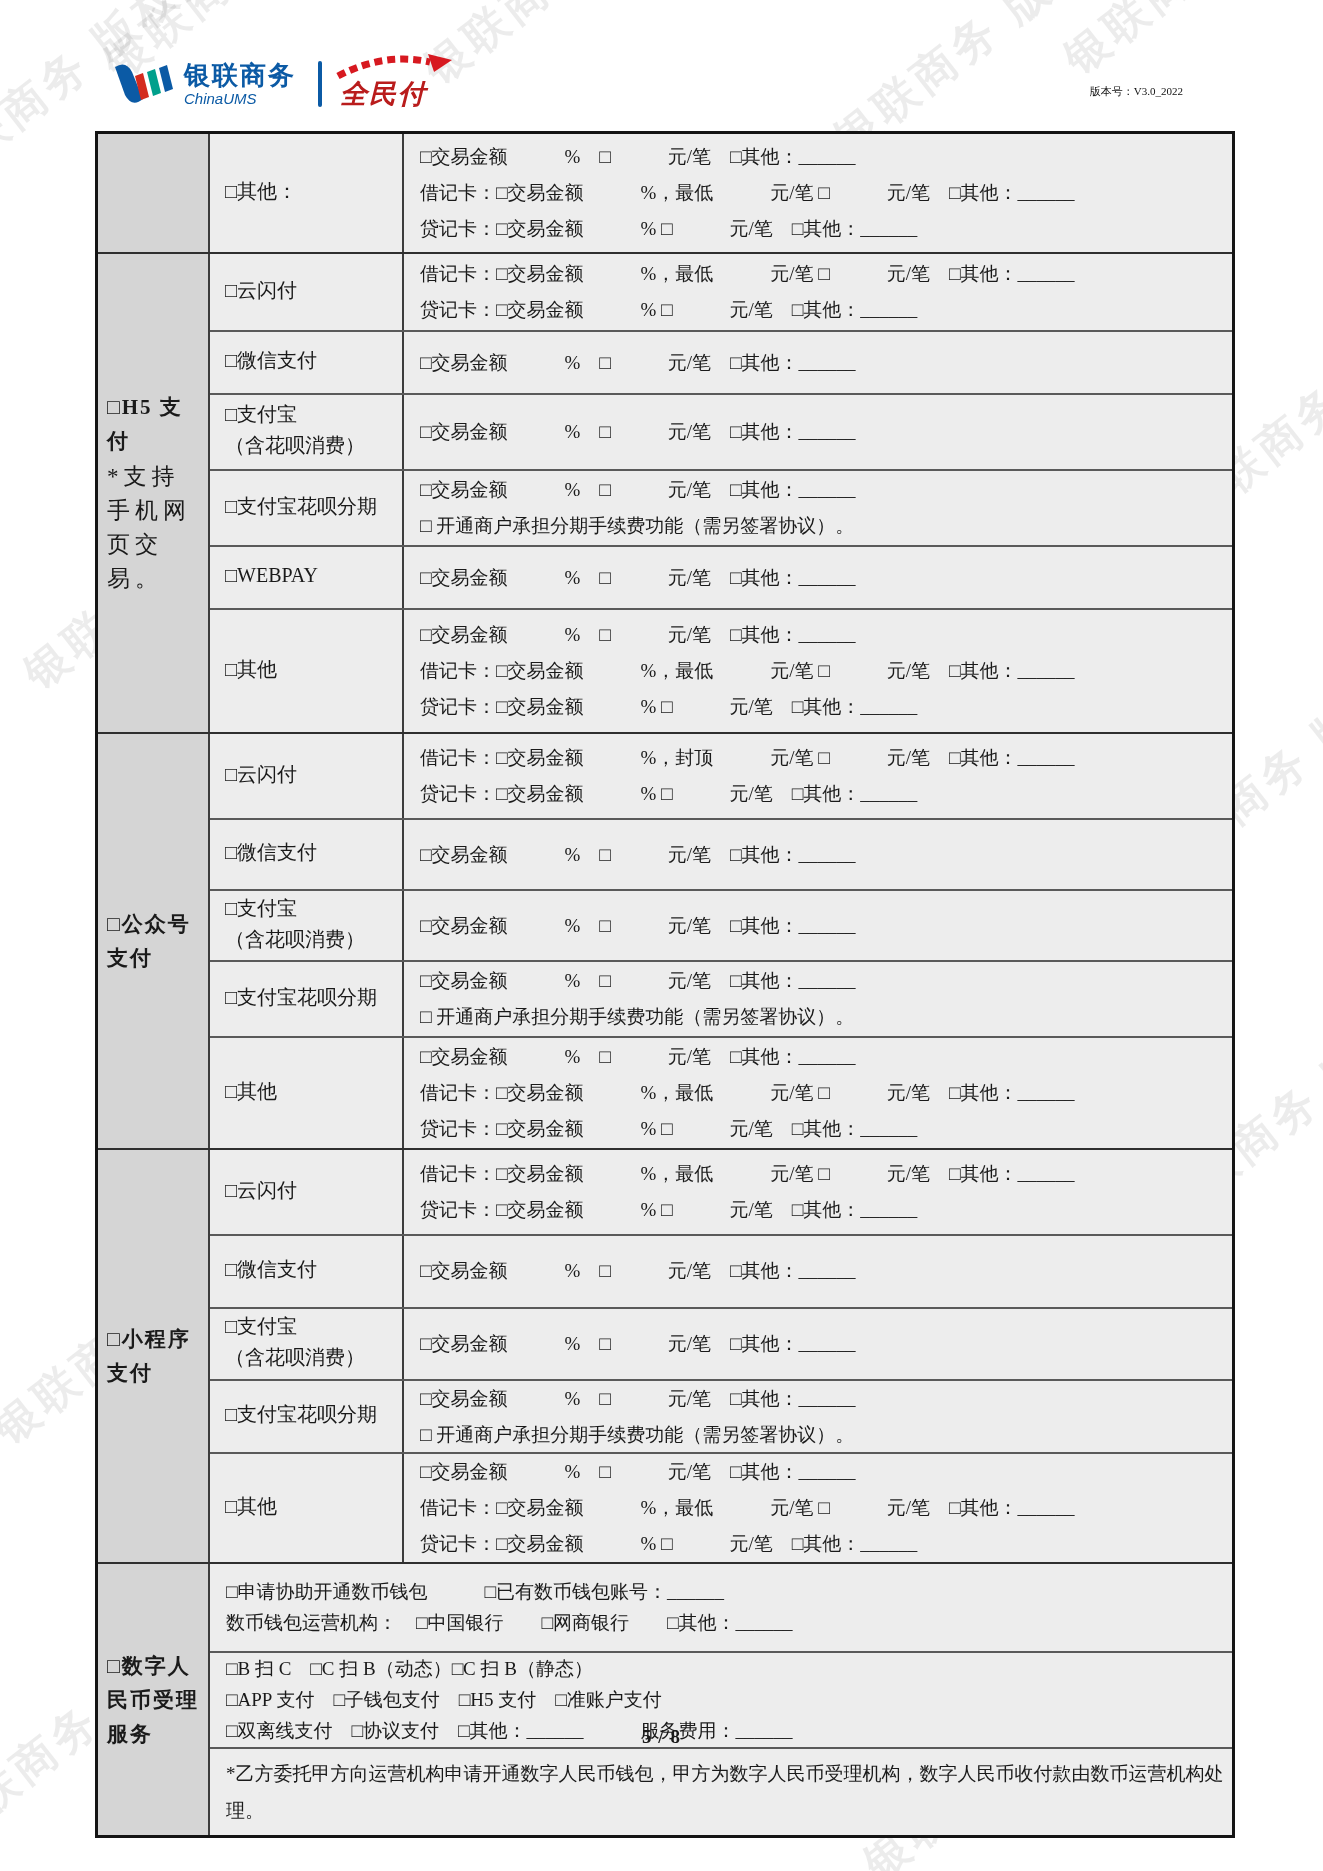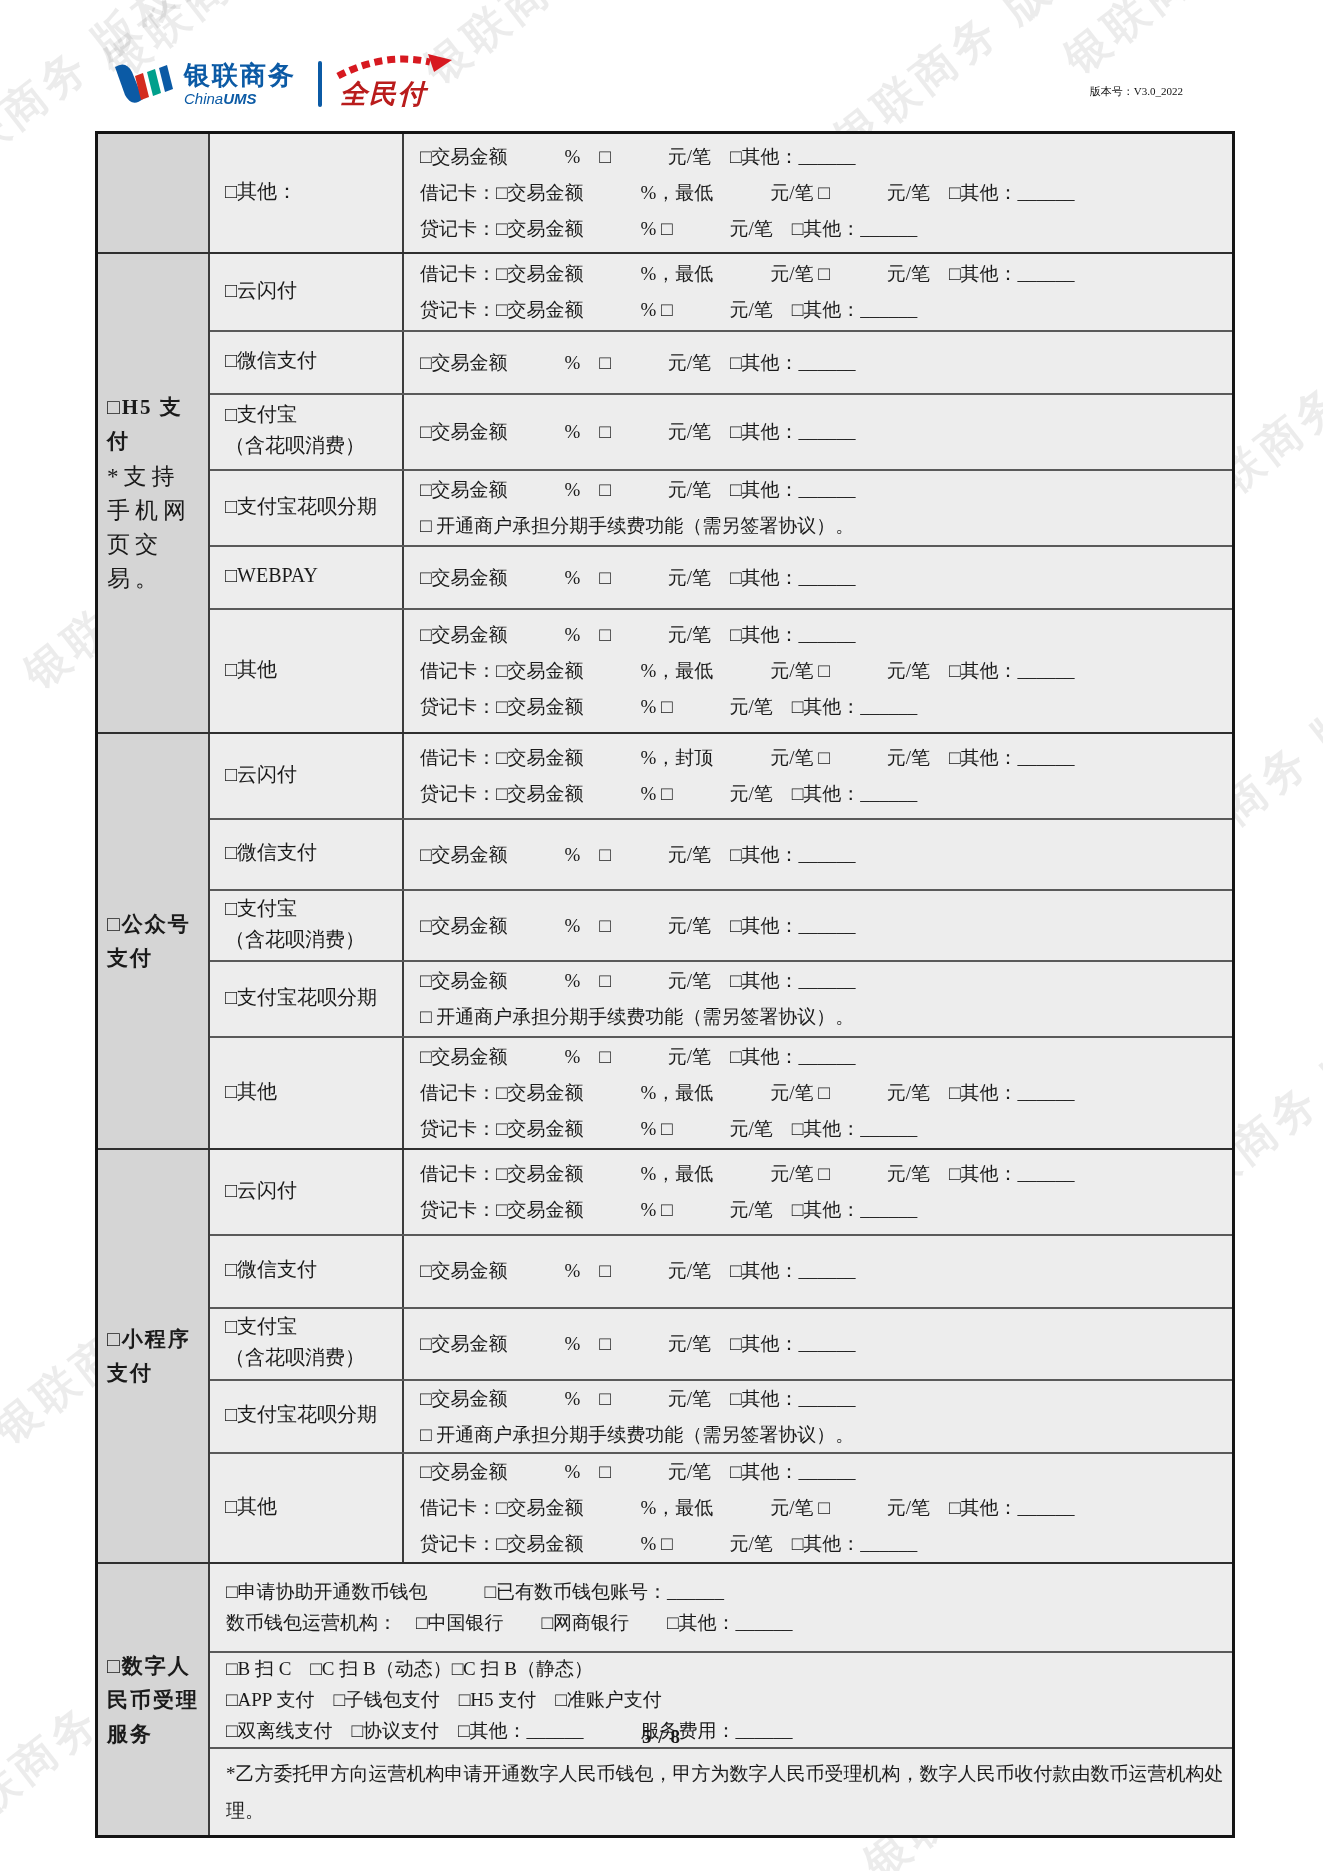--- a/index.html
+++ b/index.html
@@ -16,21 +16,21 @@
     font-family:"Liberation Sans","DejaVu Sans",sans-serif;
   }
   
   .header { position:absolute; left:0; top:0; width:100%; height:130px; }
   .logo-wrap { position:absolute; left:112px; top:56px; display:flex; align-items:center; }
   .brand-txt { margin-left:10px; line-height:1; }
   .brand-cn { font-size:26px; font-weight:bold; color:#0b5aa5; letter-spacing:2px;
               font-family:"Liberation Sans","DejaVu Sans",sans-serif; }
   .brand-en { font-size:15px; color:#0b5aa5; margin-top:3px;
               font-family:"Liberation Sans","DejaVu Sans",sans-serif; }
-  .brand-en .en-b { font-weight:bold; font-style:italic;margin-top:10px; }
+  .brand-en .en-b { font-weight:normal; font-style:italic;margin-top:10px; }
   .brand-en .en-i { font-style:italic; }
   .logo-divider { width:4px; height:46px; background:#0b5aa5; border-radius:2px; margin:0 18px 0 22px; }
   .qmf { position:relative; padding-top:20px; }
   .qmf-text { font-size:27px; font-weight:bold; font-style:italic; color:#b91c1c;
               letter-spacing:2px; font-family:"Liberation Sans","DejaVu Sans",sans-serif; }
   .qmf-swoosh { position:absolute; left:-6px; top:-6px; }
   .version { position:absolute; top:84px; right:140px; font-size:11px; color:#111; }
   
   .tbl {
     position:absolute; left:95px; top:131px; width:1140px;

